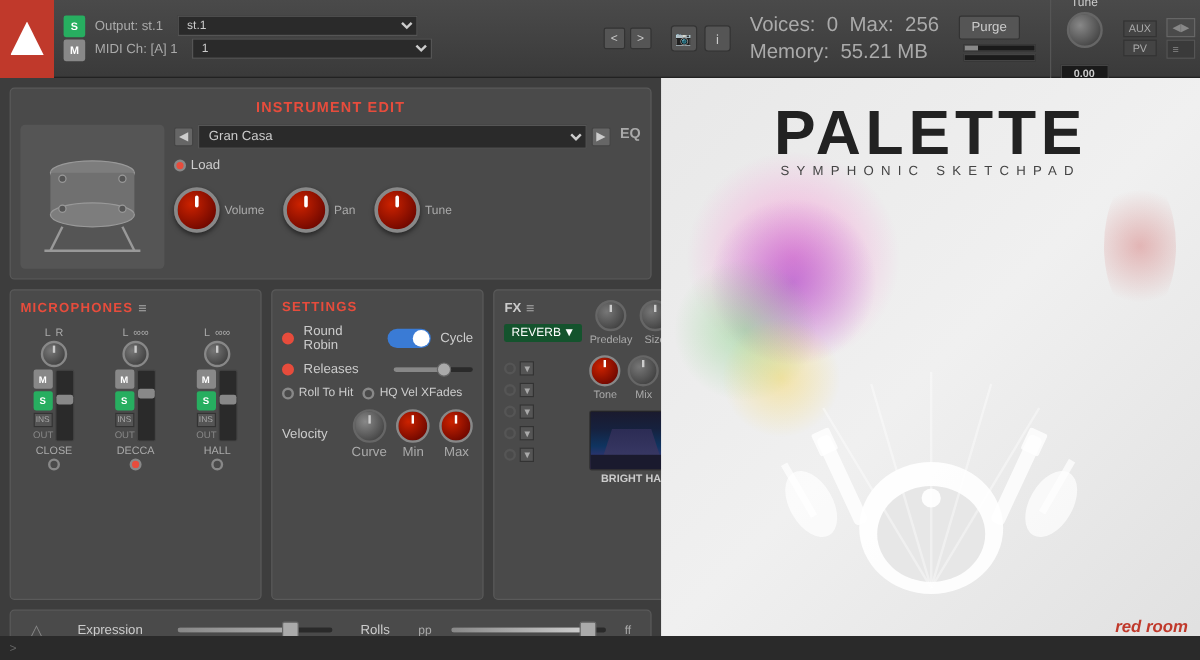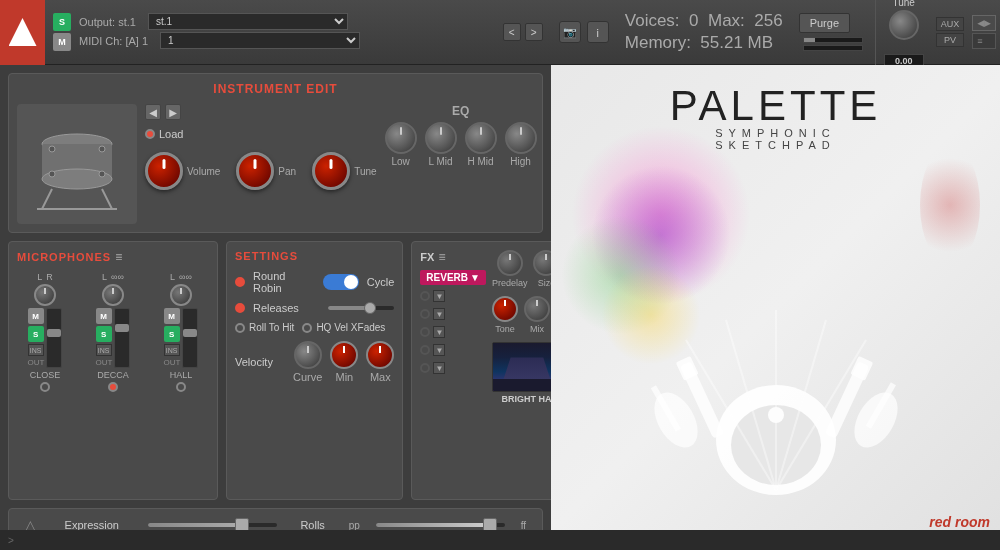--- a/index.html
+++ b/index.html
@@ -676,32 +676,32 @@
       align-items: center;
       gap: 4px;
       margin-bottom: 6px;
     }
     .fx-title {
       color: #ccc;
       font-size: 11px;
       font-weight: bold;
     }
     .fx-reverb-btn {
-      background: #be185d;
+      background: #14532d;
       color: white;
       font-size: 10px;
-      font-weight: bold;
+      font-weight: normal;
       border: none;
       padding: 2px 6px;
       border-radius: 2px;
       cursor: pointer;
       display: flex;
       align-items: center;
       gap: 2px;
-      margin-bottom: 5px;
+      margin-bottom: 16px;
       width: 100%;
     }
     .fx-slot {
       display: flex;
       align-items: center;
       margin-bottom: 3px;
     }
     .fx-slot-radio {
       width: 10px;
       height: 10px;
@@ -864,22 +864,22 @@
       position: relative;
     }
     .palette-title {
       position: absolute;
       top: 20px;
       left: 50%;
       transform: translateX(-50%);
       text-align: center;
     }
     .palette-name {
-      font-size: 42px;
-      font-weight: 400;
+      font-size: 52px;
+      font-weight: 700;
       color: #222;
       letter-spacing: 4px;
       line-height: 1;
     }
     .palette-subtitle {
       font-size: 11px;
       color: #444;
       letter-spacing: 6px;
       text-align: center;
     }
@@ -1067,20 +1067,23 @@
             <circle cx="25" cy="35" r="3" fill="#555" stroke="#aaa" stroke-width="1"></circle>
             <circle cx="75" cy="35" r="3" fill="#555" stroke="#aaa" stroke-width="1"></circle>
             <circle cx="25" cy="60" r="3" fill="#555" stroke="#aaa" stroke-width="1"></circle>
             <circle cx="75" cy="60" r="3" fill="#555" stroke="#aaa" stroke-width="1"></circle>
           </svg>
         </div>
 
         <div class="edit-controls">
           <div class="preset-row">
             <div class="preset-arrow">◀</div>
+            <select class="preset-select">
+              <option>Gran Casa</option>
+            </select>
             <div class="preset-arrow">▶</div>
           </div>
           <div class="load-row">
             <div class="radio-btn"></div>
             <span class="load-label">Load</span>
           </div>
           <div class="knobs-row">
             <div class="knob-container">
               <div class="knob"></div>
               <span class="knob-label">Volume</span>
@@ -1091,38 +1094,20 @@
             </div>
             <div class="knob-container">
               <div class="knob"></div>
               <span class="knob-label">Tune</span>
             </div>
           </div>
         </div>
 
         <div class="eq-section">
           <span class="eq-label">EQ</span>
-          <div class="eq-knobs-row">
-            <div class="knob-with-label">
-              <div class="eq-knob"></div>
-              <span class="knob-label">Low</span>
-            </div>
-            <div class="knob-with-label">
-              <div class="eq-knob"></div>
-              <span class="knob-label">L Mid</span>
-            </div>
-            <div class="knob-with-label">
-              <div class="eq-knob"></div>
-              <span class="knob-label">H Mid</span>
-            </div>
-            <div class="knob-with-label">
-              <div class="eq-knob"></div>
-              <span class="knob-label">High</span>
-            </div>
-          </div>
         </div>
       </div>
     </div>
 
     <div class="bottom-row">
 
       <div class="microphones-section">
         <div class="section-title-red-small">
           <span>MICROPHONES</span>
           <span class="hamburger-icon">≡</span>

